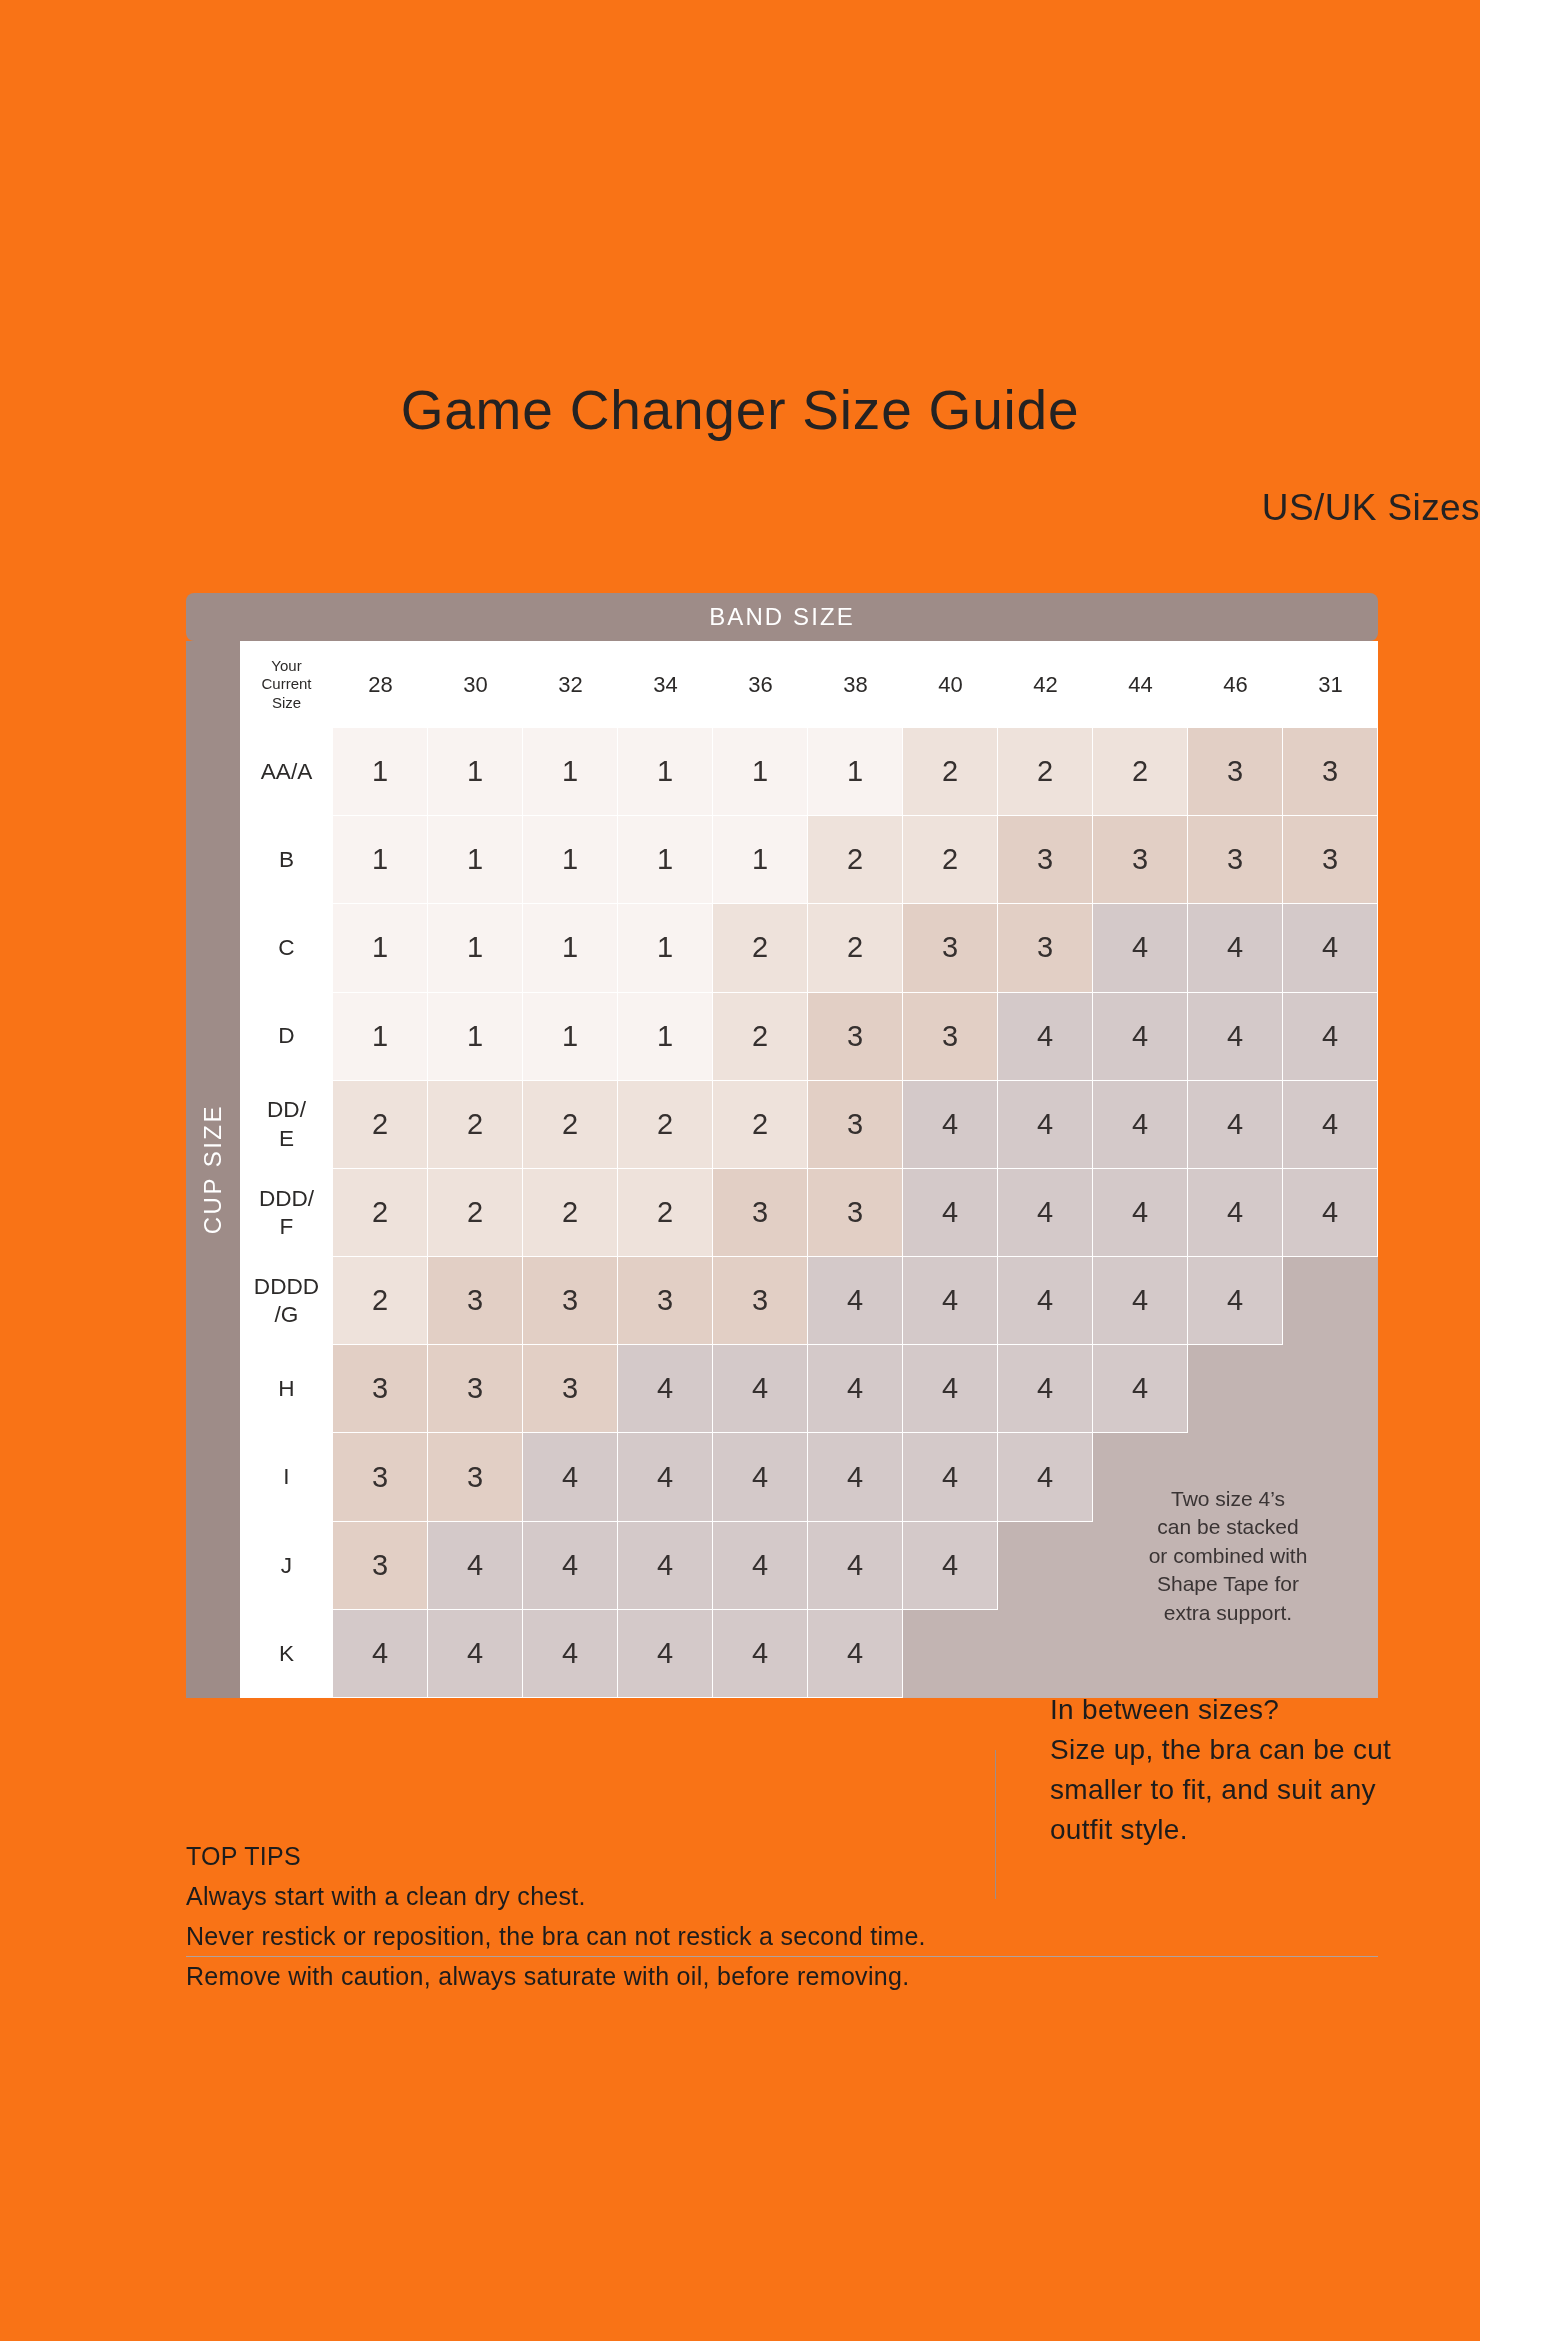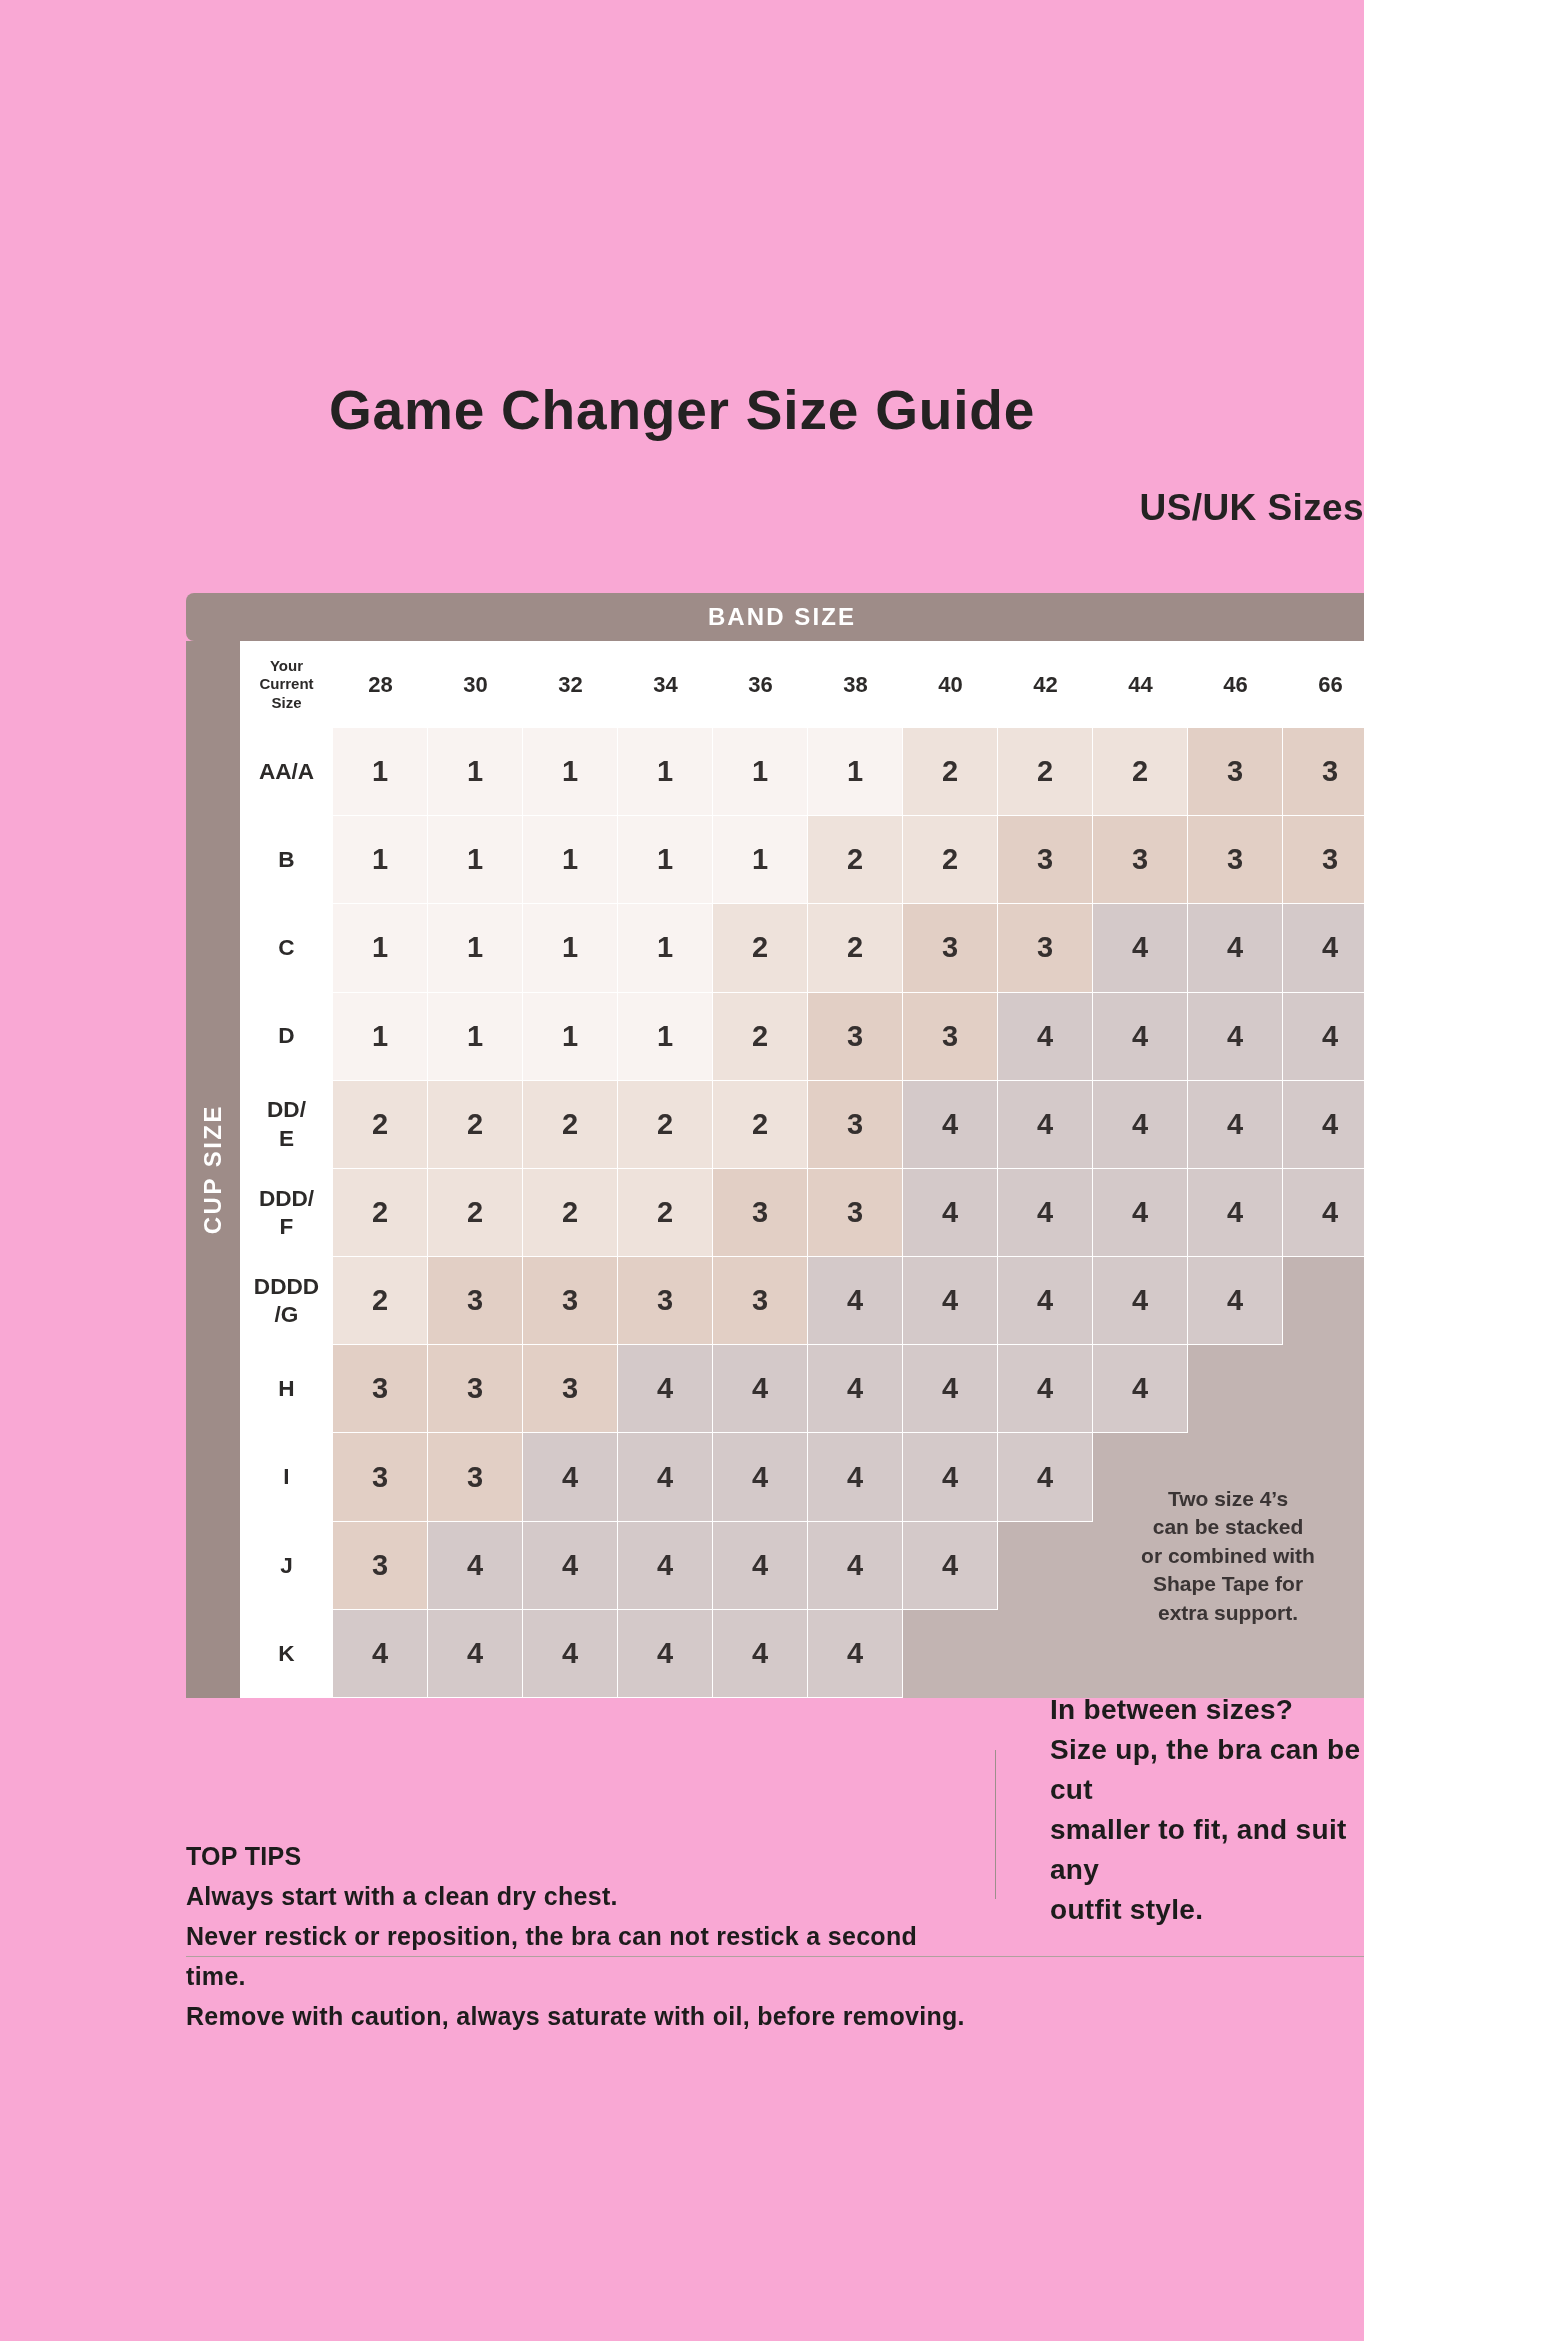--- a/index.html
+++ b/index.html
@@ -1,17 +1,17 @@
 <!DOCTYPE html>
 <html style="font-size:13.4px"><head>
 <meta charset="utf-8">
 <style>
   * { margin:0; padding:0; box-sizing:border-box; }
   body { background:#fff; font-family:"Liberation Sans","DejaVu Sans",sans-serif; }
-  .page { position:relative; width:1364px; height:2342px; background:#f9a8d4; overflow:hidden; color:#242222;font-weight:bold; }
+  .page { position:relative; width:1480px; height:2342px; background:#f97316; overflow:hidden; color:#242222; }
 
   .title { position:absolute; top:378px; left:0; width:100%; text-align:center;
            font-size:55px; letter-spacing:0.8px; color:#242222; }
   .subtitle { position:absolute; top:487px; left:0; width:100%; text-align:right;
               font-size:37px; letter-spacing:0.4px; color:#242222; }
 
   .size-table { position:absolute; left:186px; top:593px; width:1192px; height:1105px; }
   .band-header { position:absolute; left:0; top:0; width:100%; height:48px;
                  display:flex; align-items:center; justify-content:center;
                  color:#ffffff; font-size:24px; letter-spacing:2.1px; }
@@ -60,21 +60,21 @@
           <div class="cell band-cell">28</div>
           <div class="cell band-cell">30</div>
           <div class="cell band-cell">32</div>
           <div class="cell band-cell">34</div>
           <div class="cell band-cell">36</div>
           <div class="cell band-cell">38</div>
           <div class="cell band-cell">40</div>
           <div class="cell band-cell">42</div>
           <div class="cell band-cell">44</div>
           <div class="cell band-cell">46</div>
-          <div class="cell band-cell">66</div>
+          <div class="cell band-cell">31</div>
           <div class="cell cup-cell">AA/A</div>
           <div class="cell val-cell" style="background: rgb(249, 243, 241);">1</div>
           <div class="cell val-cell" style="background: rgb(249, 243, 241);">1</div>
           <div class="cell val-cell" style="background: rgb(249, 243, 241);">1</div>
           <div class="cell val-cell" style="background: rgb(249, 243, 241);">1</div>
           <div class="cell val-cell" style="background: rgb(249, 243, 241);">1</div>
           <div class="cell val-cell" style="background: rgb(249, 243, 241);">1</div>
           <div class="cell val-cell" style="background: rgb(238, 226, 219);">2</div>
           <div class="cell val-cell" style="background: rgb(238, 226, 219);">2</div>
           <div class="cell val-cell" style="background: rgb(238, 226, 219);">2</div>

